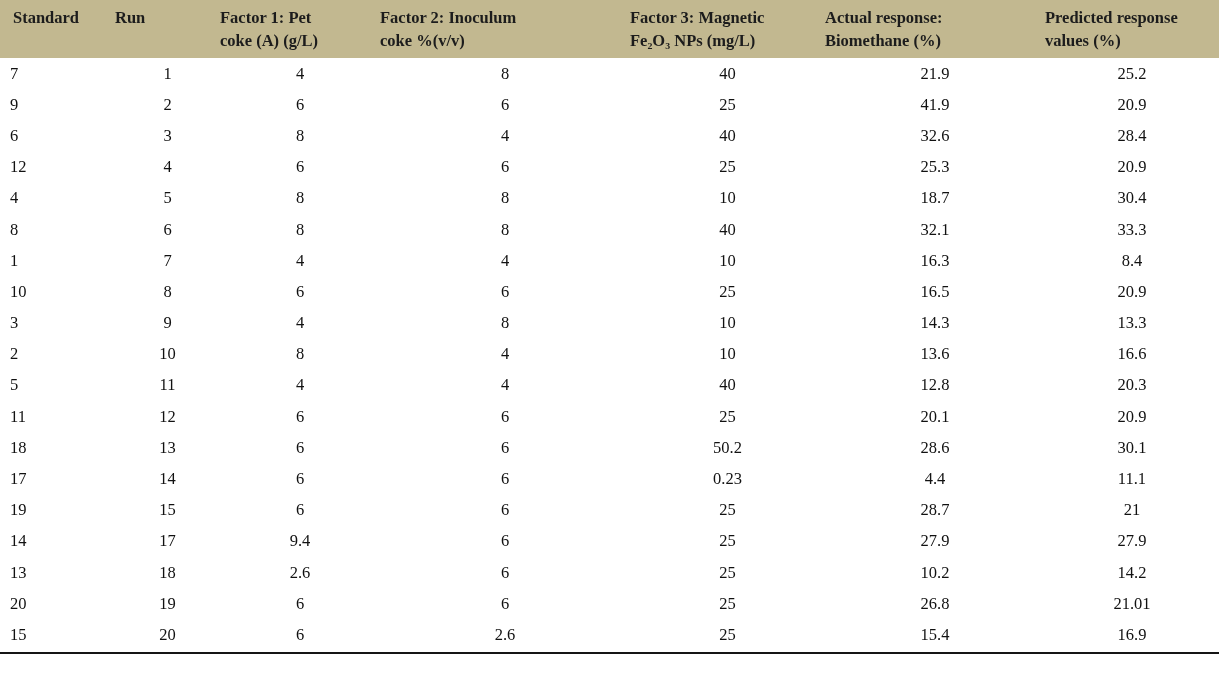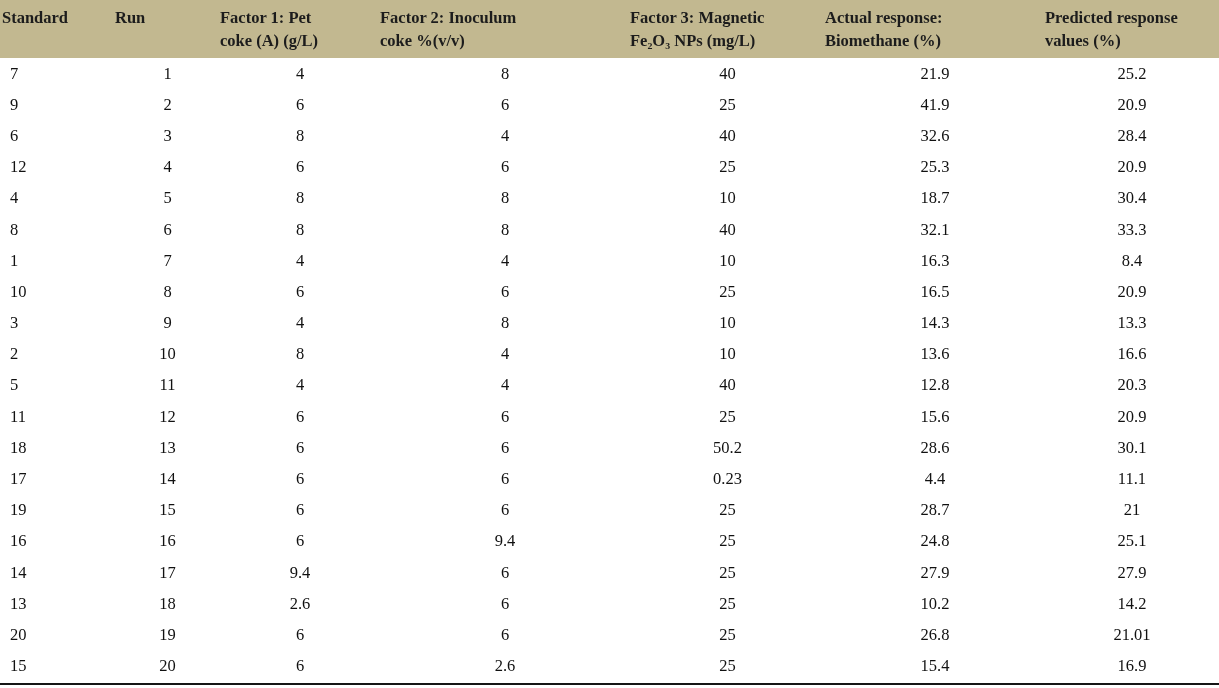--- a/index.html
+++ b/index.html
@@ -25,21 +25,21 @@
     font-size: 16.5px;
     line-height: 23px;
     vertical-align: top;
     text-align: left;
     padding: 6px 0 0 0;
     height: 52px;
     white-space: pre-line;
   }
   thead th.first {
     text-align: left;
-    padding-left: 2px;
+    padding-left: 13px;
   }
   tbody td {
     font-size: 16.5px;
     color: #111111;
     text-align: center;
     vertical-align: middle;
     height: 31.2px;
     padding: 0;
   }
   tbody td.first {
@@ -181,21 +181,21 @@
         <td>40</td>
         <td>12.8</td>
         <td>20.3</td>
       </tr>
       <tr>
         <td class="first">11</td>
         <td>12</td>
         <td>6</td>
         <td>6</td>
         <td>25</td>
-        <td>15.6</td>
+        <td>20.1</td>
         <td>20.9</td>
       </tr>
       <tr>
         <td class="first">18</td>
         <td>13</td>
         <td>6</td>
         <td>6</td>
         <td>50.2</td>
         <td>28.6</td>
         <td>30.1</td>
@@ -210,29 +210,20 @@
         <td>11.1</td>
       </tr>
       <tr>
         <td class="first">19</td>
         <td>15</td>
         <td>6</td>
         <td>6</td>
         <td>25</td>
         <td>28.7</td>
         <td>21</td>
-      </tr>
-      <tr>
-        <td class="first">16</td>
-        <td>16</td>
-        <td>6</td>
-        <td>9.4</td>
-        <td>25</td>
-        <td>24.8</td>
-        <td>25.1</td>
       </tr>
       <tr>
         <td class="first">14</td>
         <td>17</td>
         <td>9.4</td>
         <td>6</td>
         <td>25</td>
         <td>27.9</td>
         <td>27.9</td>
       </tr>

